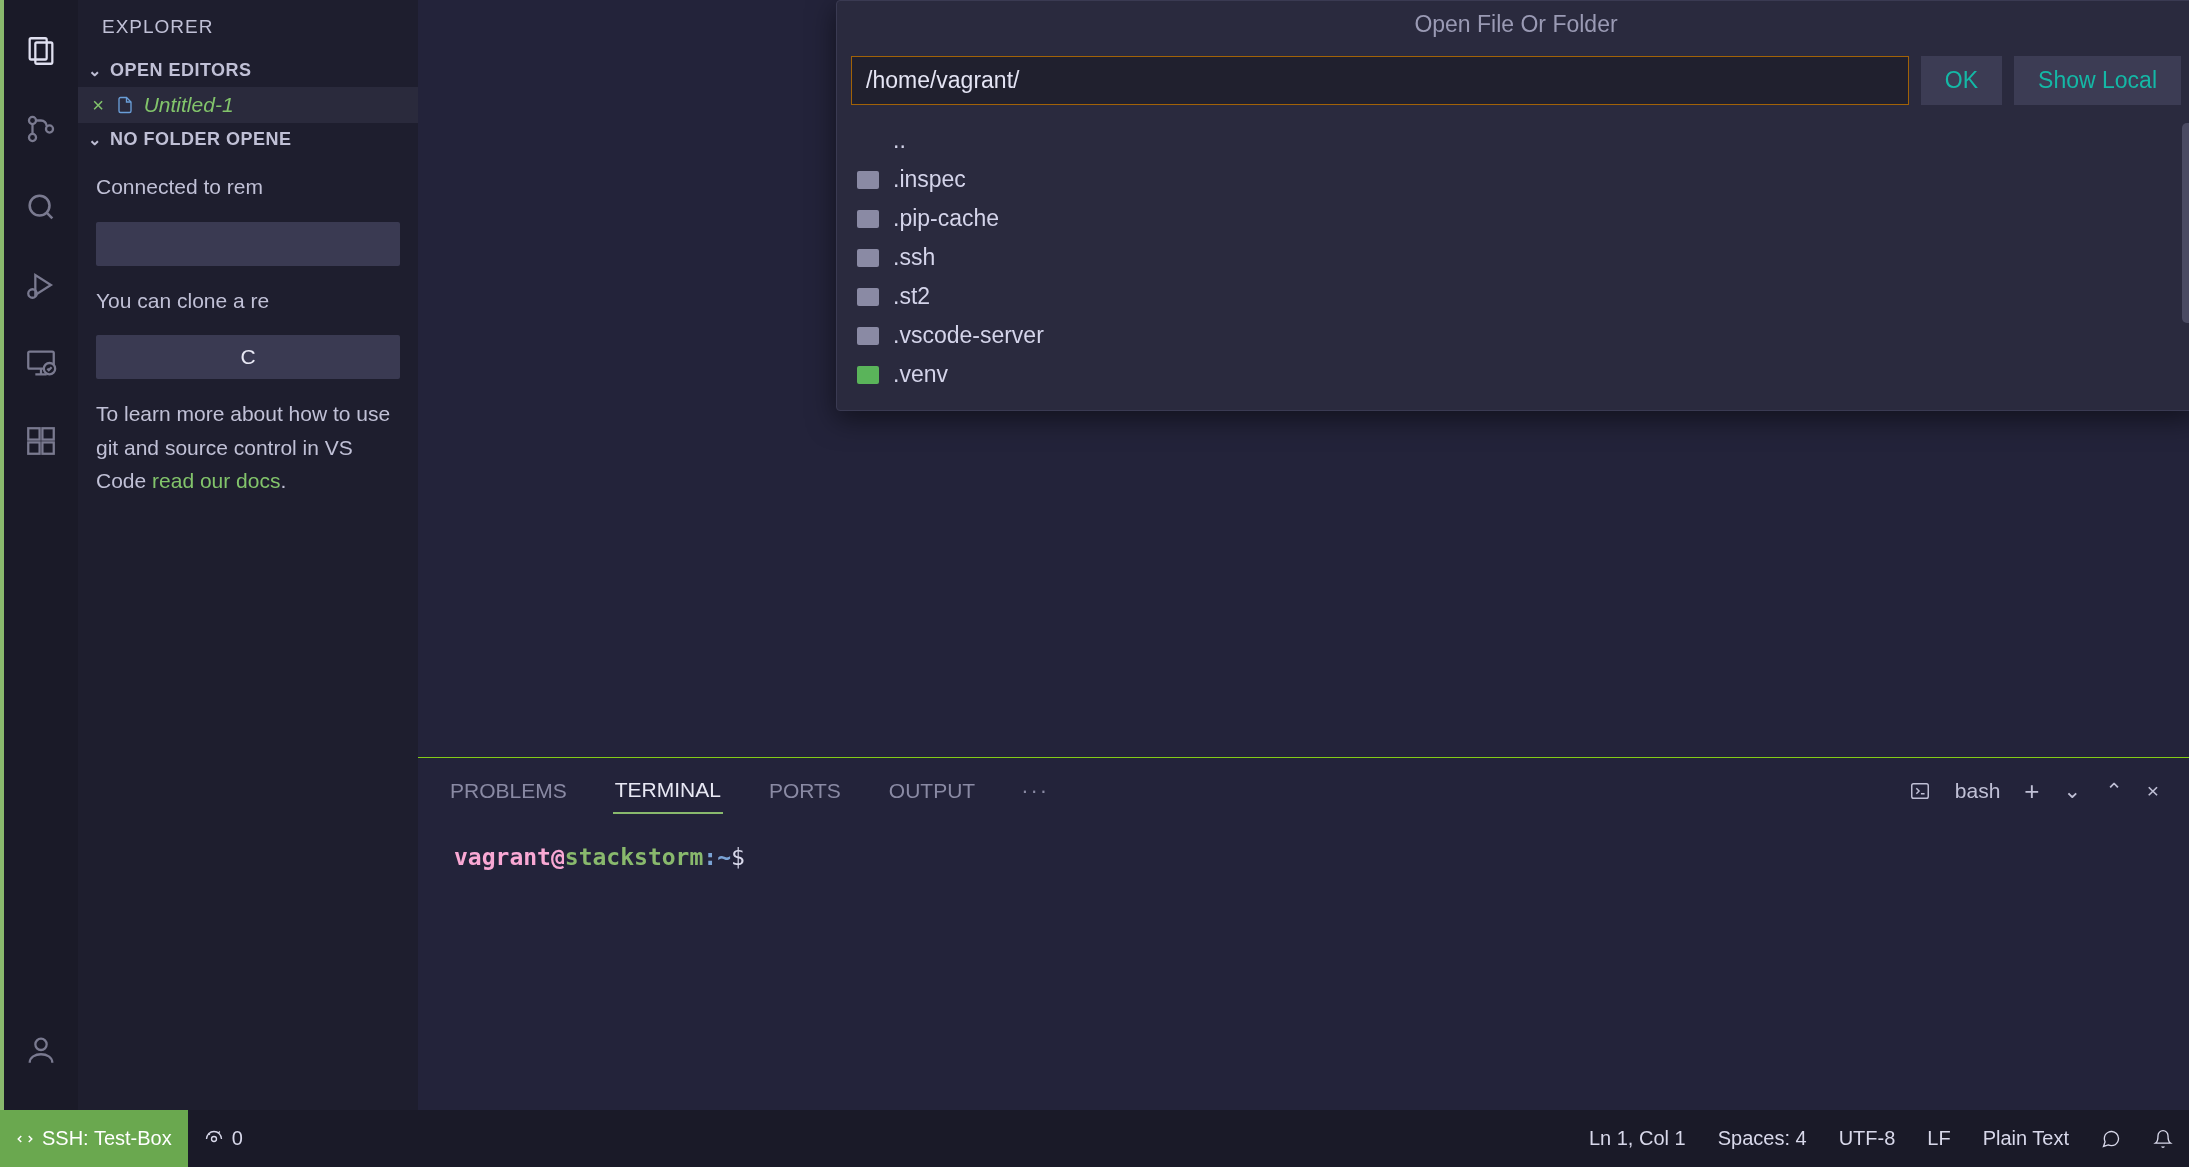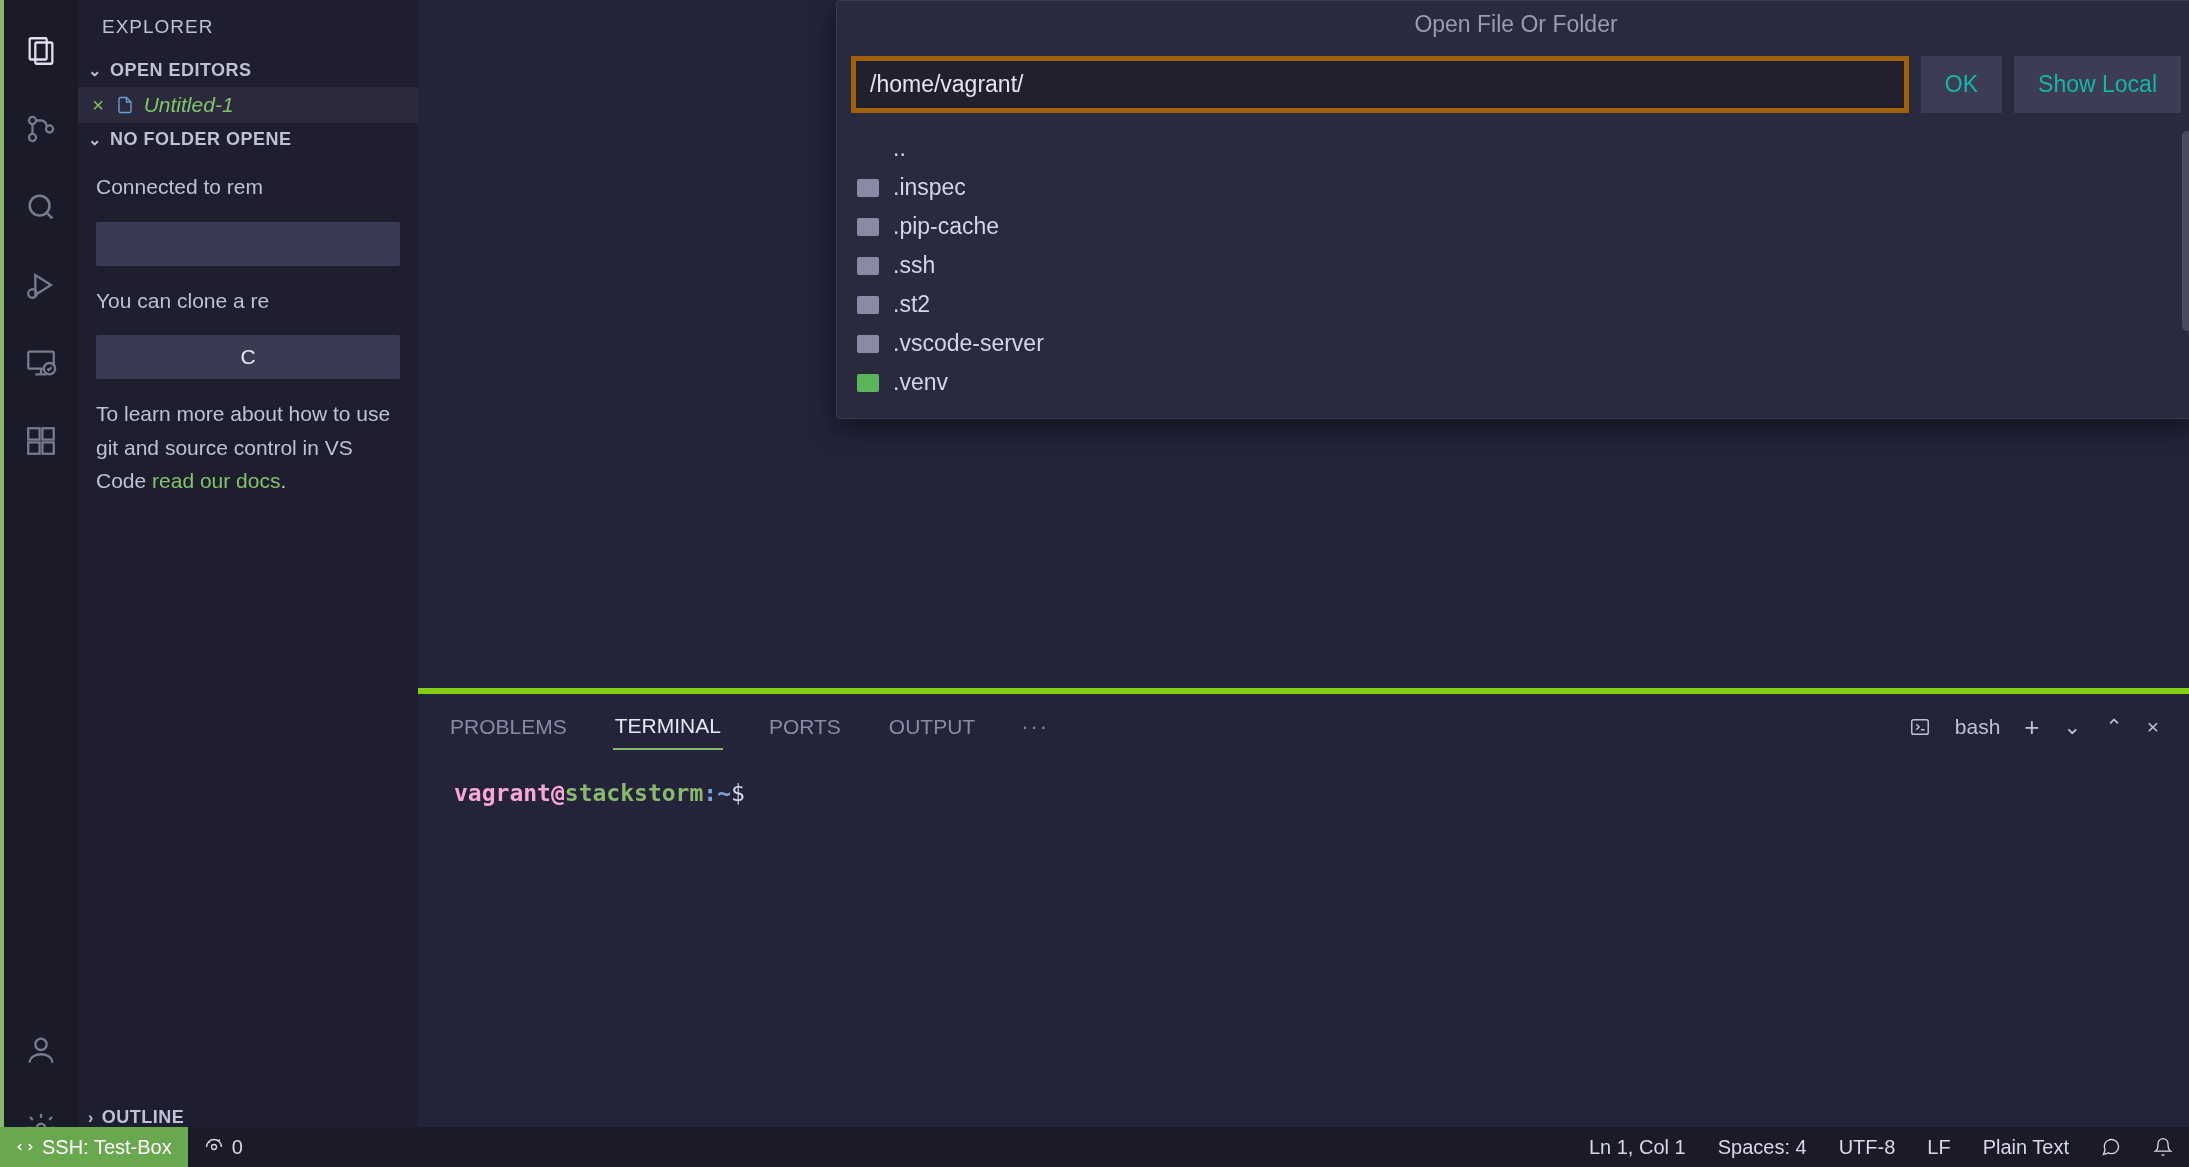--- a/index.html
+++ b/index.html
@@ -103,22 +103,22 @@
   right: 60px;
   top: 60px;
   color:#6a6a84;
   font-style:italic;
   background:#2c2c42;
   padding: 4px 10px;
   line-height:1.5;
 }
 
 .panel {
-  height: 479px;
-  border-top: 6px solid #84cc16;
+  height: 410px;
+  border-top: 1px solid #84cc16;
   background:#23233a;
   display:flex; flex-direction:column;
 }
 .panel-tabs {
   display:flex; align-items:center;
   padding: 10px 30px;
   gap: 44px;
   font-size: 21px;
   color:#8a8aa4;
 }
@@ -131,21 +131,21 @@
   padding: 20px 36px;
   font-family: "SF Mono", Menlo, Consolas, monospace;
   font-size: 23px;
 }
 .term-user { color:#f9a8d4; font-weight:600; }
 .term-host { color:#89b96d; font-weight:600; }
 .term-path { color:#7aa2d4; font-weight:600; }
 .term-prompt { color:#d8d8ea; }
 
 .status-bar {
-  height: 40px;
+  height: 57px;
   background:#1a1a28;
   display:flex; align-items:center;
   font-size: 20px;
   color:#d8d8ea;
 }
 .status-remote {
   background:#6aa84f;
   color:#fff;
   height:100%;
   display:flex; align-items:center;
@@ -173,21 +173,21 @@
   font-size: 23px;
   padding: 10px 0;
 }
 .dialog-row {
   display:flex; gap:12px;
   padding: 8px 14px 12px 14px;
 }
 .dialog-input {
   flex:1;
   background:#20202e;
-  border:5px solid #a16207;
+  border:1px solid #a16207;
   color:#e4e4f4;
   font-size: 23px;
   padding: 10px 14px;
   outline:none;
   font-family: inherit;
 }
 .dialog-btn {
   background:#3c3c54;
   border:none;
   color:#14b8a6;

